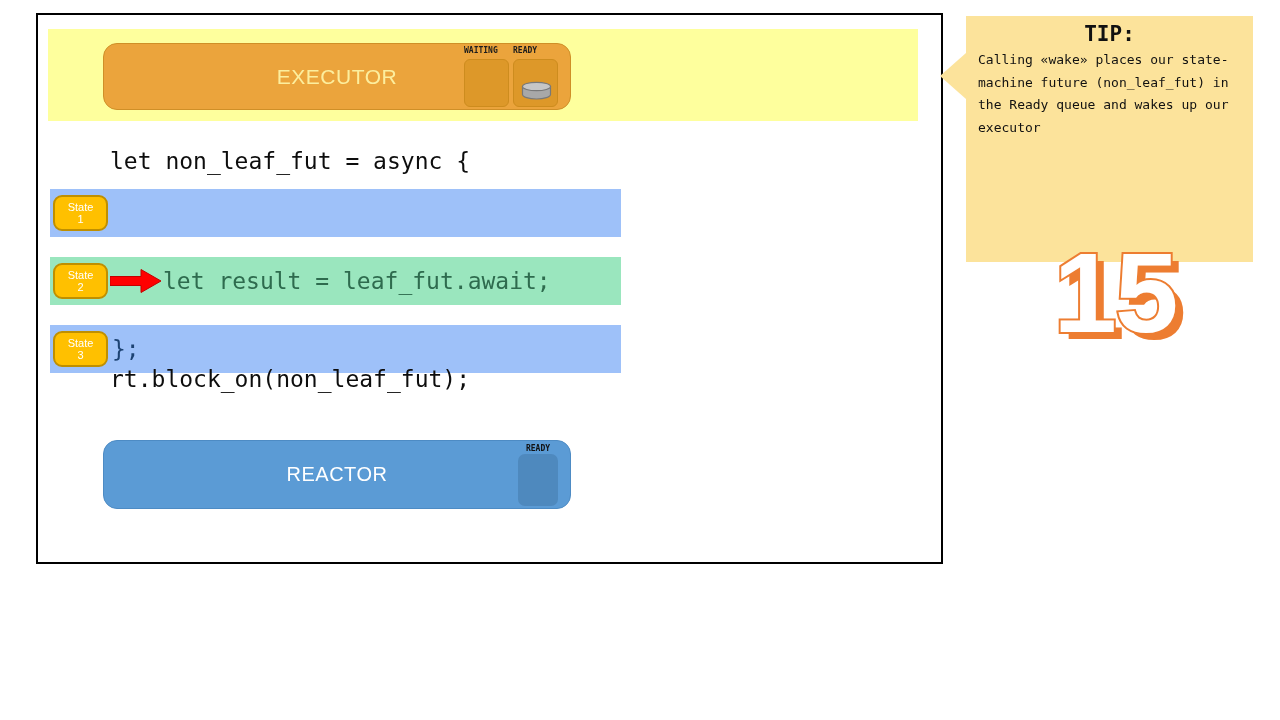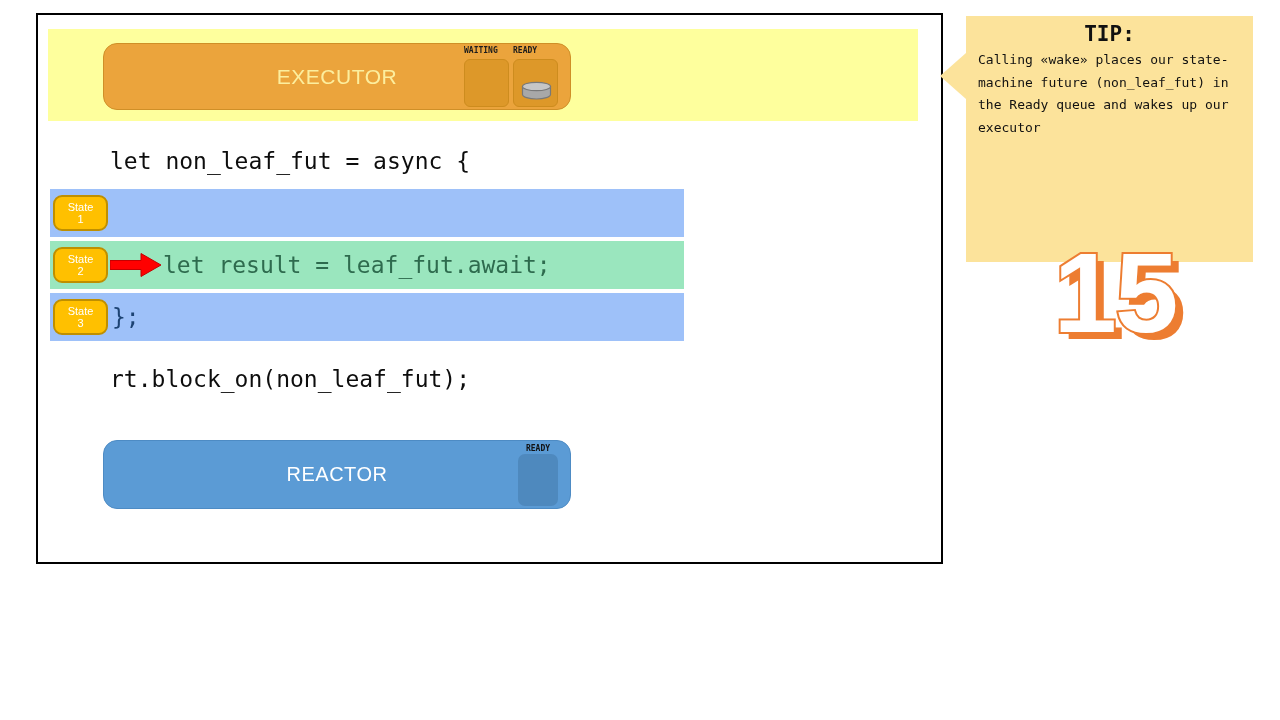--- a/index.html
+++ b/index.html
@@ -53,21 +53,21 @@
   
   .code-open, .code-close {
     position:absolute; left:72px;
     font-family:"DejaVu Sans Mono", monospace; font-size:23px; line-height:29px;
     color:#0d0d0d; white-space:pre;
   }
   .code-open { top:132px; }
   .code-close { top:350px; }
 
   .rows { position:absolute; left:12px; top:174px; width:598px; }
-  .code-row { position:relative; width:634px; height:48px; margin-bottom:4px; }
+  .code-row { position:relative; width:571px; height:48px; margin-bottom:20px; }
   .bg-blue { background:#9ec1f9; }
   .bg-green { background:#9ae6be; }
   .row-text {
     position:absolute; top:50%; transform:translateY(-50%);
     font-family:"DejaVu Sans Mono", monospace; font-size:23px; white-space:pre;
   }
   .txt-navy { color:#1d4373; }
   .txt-green { color:#2e6b4e; }
 
   .state-badge {

